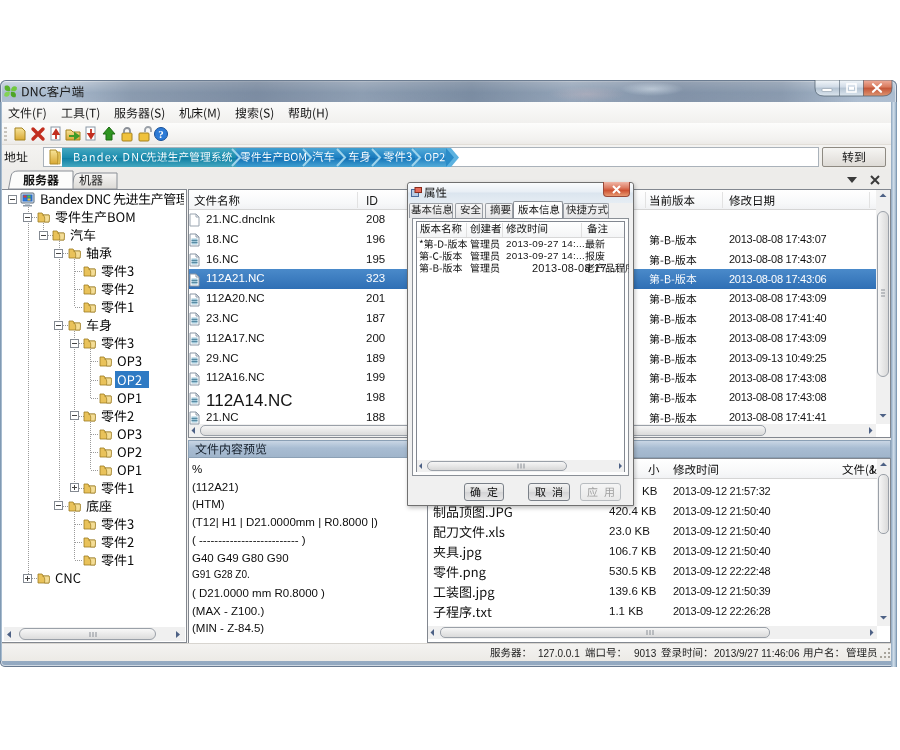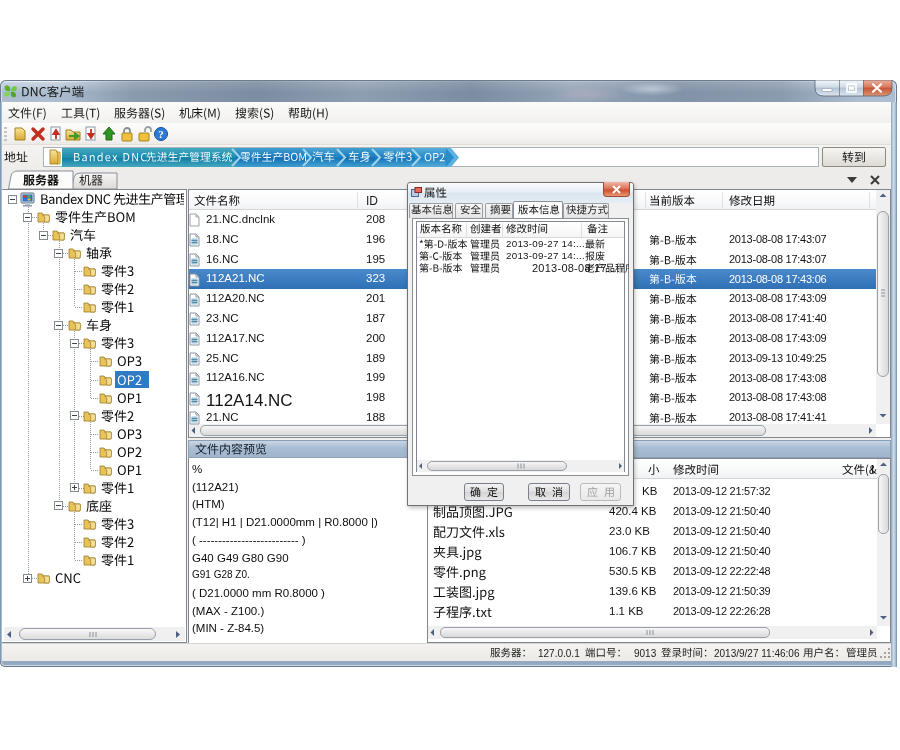--- a/index.html
+++ b/index.html
@@ -516,21 +516,21 @@
     </svg>
 <div class="txt" style="left:206px;top:331.7px;font-size:11.5px;color:#141414;z-index:4">112A17.NC</div>
 <div class="txt" style="left:366px;top:331.7px;font-size:11.5px;color:#141414;z-index:4">200</div>
 <div class="txt" style="left:729px;top:331.9px;font-size:11px;letter-spacing:-.25px;color:#141414;z-index:4">2013-08-08 17:43:09</div>
 <svg class="ab" style="left:189px;top:352px;z-index:4" width="11" height="14" viewBox="0 0 11 14">
       <path d="M1 1 H7 L10 4 V13 H1 Z" fill="#fff" stroke="#8a97a5"></path>
       <path d="M7 1 L7 4 H10" fill="none" stroke="#8a97a5"></path>
       <rect x="2.5" y="5.5" width="6" height="6" fill="#9fc6d8"></rect>
       <path d="M2.5 7.5 h6 M2.5 9.5 h6" stroke="#467c96" stroke-width=".8"></path>
     </svg>
-<div class="txt" style="left:206px;top:351.5px;font-size:11.5px;color:#141414;z-index:4">25.NC</div>
+<div class="txt" style="left:206px;top:351.5px;font-size:11.5px;color:#141414;z-index:4">29.NC</div>
 <div class="txt" style="left:366px;top:351.5px;font-size:11.5px;color:#141414;z-index:4">189</div>
 <div class="txt" style="left:729px;top:351.7px;font-size:11px;letter-spacing:-.25px;color:#141414;z-index:4">2013-09-13 10:49:25</div>
 <svg class="ab" style="left:189px;top:371.8px;z-index:4" width="11" height="14" viewBox="0 0 11 14">
       <path d="M1 1 H7 L10 4 V13 H1 Z" fill="#fff" stroke="#8a97a5"></path>
       <path d="M7 1 L7 4 H10" fill="none" stroke="#8a97a5"></path>
       <rect x="2.5" y="5.5" width="6" height="6" fill="#9fc6d8"></rect>
       <path d="M2.5 7.5 h6 M2.5 9.5 h6" stroke="#467c96" stroke-width=".8"></path>
     </svg>
 <div class="txt" style="left:206px;top:371.3px;font-size:11.5px;color:#141414;z-index:4">112A16.NC</div>
 <div class="txt" style="left:366px;top:371.3px;font-size:11.5px;color:#141414;z-index:4">199</div>

